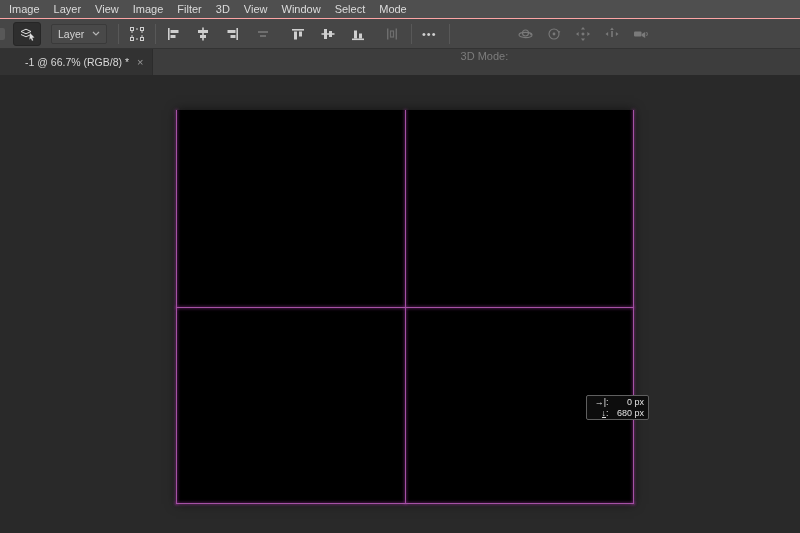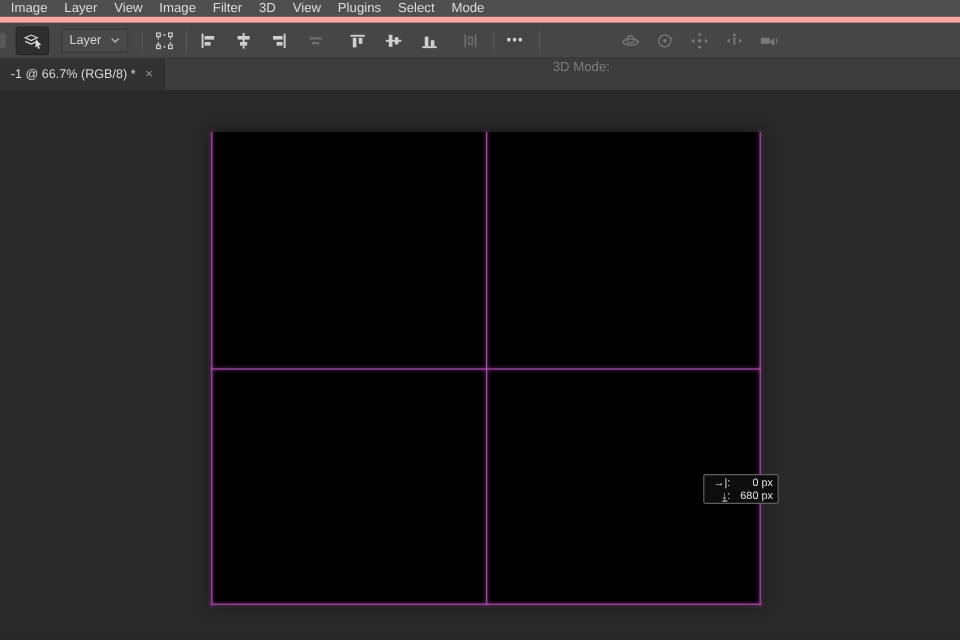--- a/index.html
+++ b/index.html
@@ -1,42 +1,42 @@
 <!DOCTYPE html>
 <html><head>
 <meta charset="utf-8">
 <style>
   * { margin:0; padding:0; box-sizing:border-box; }
   html,body { width:800px; height:533px; overflow:hidden; background:#292929;
     font-family:"Liberation Sans", sans-serif; -webkit-font-smoothing:antialiased; }
 
   
   .menubar { height:19px; background:#4f4f4f; display:flex; align-items:center;
-    padding-left:2px; border-bottom:5px solid #fca5a5; }
+    padding-left:2px; border-bottom:1px solid #fca5a5; }
   .menu-item { font-size:11px; color:#dcdcdc; padding:0 7px; line-height:18px; cursor:default; }
 
   
   .optionsbar { height:30px; background:#464646; display:flex; align-items:center;
     border-bottom:1px solid #333; position:relative; }
   .sliver { width:5px; height:12px; background:#585858; border-radius:0 2px 2px 0; margin-right:8px; }
   .tool-btn { width:28px; height:24px; background:#2e2e2e; border:1px solid #262626;
     border-radius:3px; display:flex; align-items:center; justify-content:center; }
   .dropdown { margin-left:10px; width:56px; height:20px; background:#494949; border:1px solid #3a3a3a;
     border-radius:2px; display:flex; align-items:center; justify-content:space-between;
     padding:0 6px; color:#d5d5d5; font-size:10.5px; }
   .sep { width:1px; height:20px; background:#585858; }
   .icon-btn { width:18px; height:18px; display:flex; align-items:center; justify-content:center; }
   .more-dots { color:#d0d0d0; font-size:11px; letter-spacing:1px; padding:0 4px; }
   .mode-label { color:#7c7c7c; font-size:11px;margin-top:45px; }
 
   
   .tabbar { height:26px; background:#3d3d3d; display:flex; }
   .doc-tab { height:26px; background:#323232; border-right:1px solid #2c2c2c;
     display:flex; align-items:center; padding:0 9px; gap:8px; }
-  .doc-tab-title { font-size:10.5px; color:#d8d8d8; white-space:nowrap; }
+  .doc-tab-title { font-size:10.5px; color:#d8d8d8; white-space:nowrap;margin-left:16px; }
   .tab-close { font-size:11px; color:#9a9a9a; line-height:10px; }
 
   
   .pasteboard { position:relative; height:458px; background:#292929; }
   .canvas { position:absolute; left:176px; top:35px; width:458px; height:394px;
     background:#000; box-shadow:0 0 10px rgba(0,0,0,.55); }
   .guide { position:absolute; background:#a551a5; box-shadow:0 0 3px 1px rgba(150,50,150,.45); }
   .guide.v { width:1px; top:0; height:100%; }
   .guide.h { height:1px; left:0; width:100%; }
   .guide.v.g-left   { left:0; }
@@ -61,21 +61,21 @@
 <body>
 
 <div class="menubar">
   <span class="menu-item">Image</span>
   <span class="menu-item">Layer</span>
   <span class="menu-item">View</span>
   <span class="menu-item">Image</span>
   <span class="menu-item">Filter</span>
   <span class="menu-item">3D</span>
   <span class="menu-item">View</span>
-  <span class="menu-item">Plugins</span>
+  <span class="menu-item">Window</span>
   <span class="menu-item">Select</span>
   <span class="menu-item">Mode</span>
 </div>
 
 <div class="optionsbar">
   <span class="sliver"></span>
 
   <span class="tool-btn">
     <span>
       <svg width="17" height="16" viewBox="0 0 17 16">

